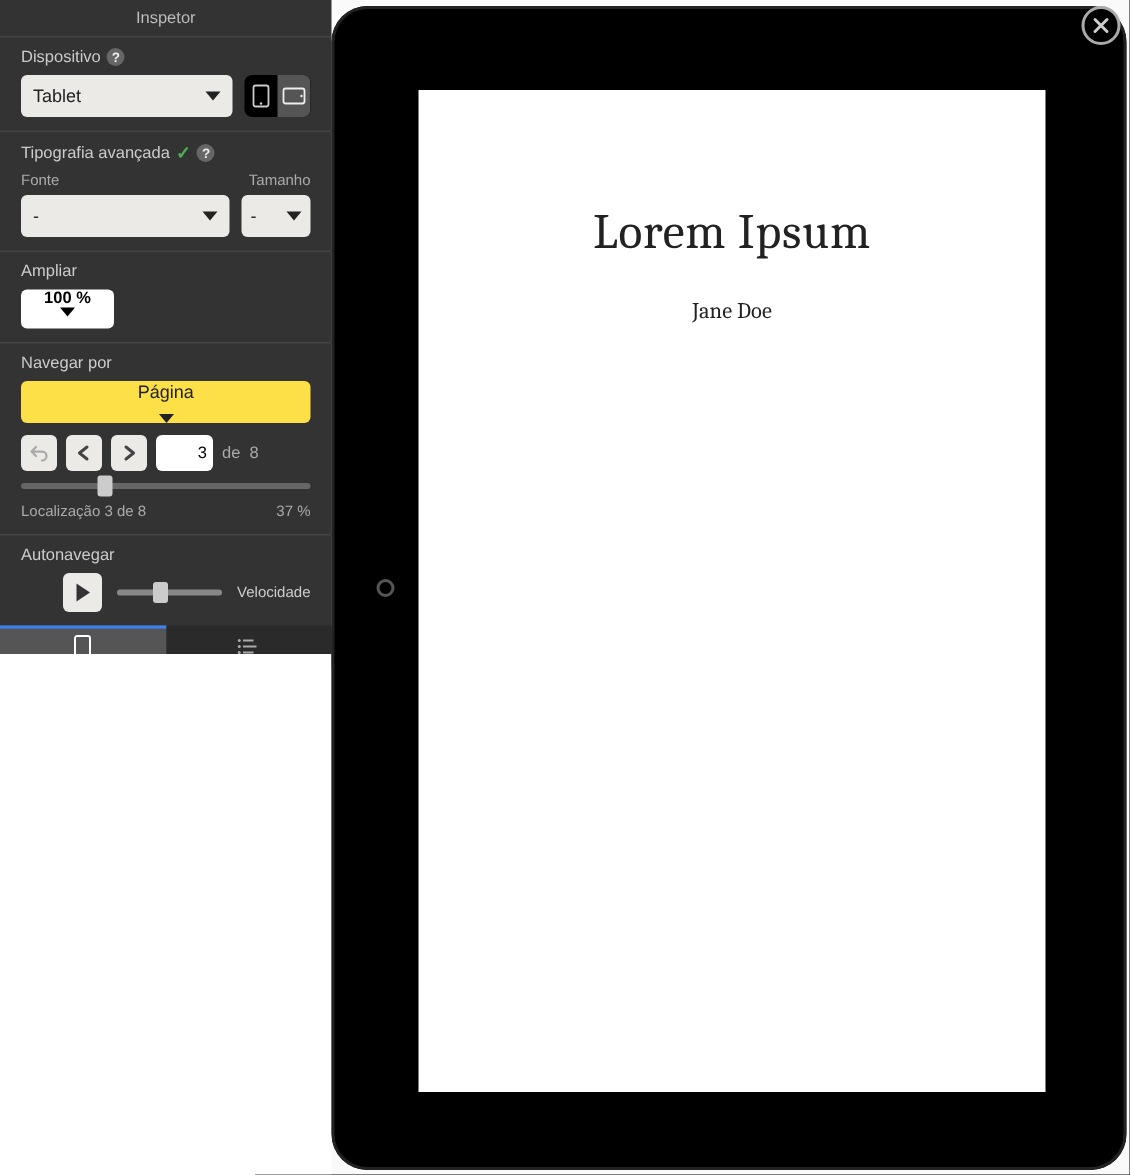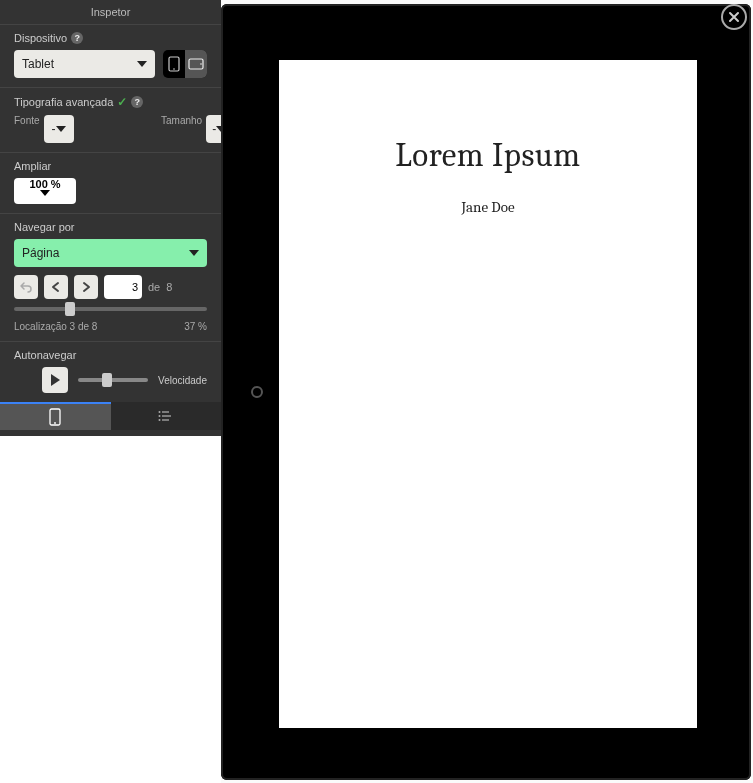--- a/index.html
+++ b/index.html
@@ -65,22 +65,23 @@
     display:flex;
     align-items:center;
     justify-content:space-between;
     padding:0 8px;
     color:#222;
     font-size:12px;
     cursor:pointer;
   }
 
   .select-dark {
-    background:#86efac;
+    background:#fde047;
     color:#222;
+    flex-direction:column;
   }
 
   .caret {
     width: 0; height:0;
     border-left:5px solid transparent;
     border-right:5px solid transparent;
     border-top:6px solid #222;
   }
 
   .row-flex { display:flex; gap:8px; align-items:flex-end; }
@@ -95,21 +96,21 @@
     height:28px;
   }
   .orient-btn {
     width:22px;
     display:flex;align-items:center;justify-content:center;
     cursor:pointer;
   }
   .orient-btn.active { background:#555; }
   .device-svg { display:block; }
 
-  .col { display:flex; flex-direction:row; gap:4px; }
+  .col { display:flex; flex-direction:column; gap:4px; }
 
   .zoom-box {
     background:#fff;
     border-radius:4px;
     height:26px;width:62px;
     display:flex;align-items:center;justify-content:flex-start;
     padding:0 6px;
     color:#000;font-size:11px;font-weight:bold;flex-direction:column;
   }
   .caret-black {
@@ -212,21 +213,21 @@
     cursor:pointer;
     background:#000;
   }
 
   .device-frame {
     position:absolute;
     left:0px; top:4px;
     width:530px;
     height:776px;
     background:#000;
-    border-radius:6px;
+    border-radius:24px;
     box-shadow: inset 0 0 0 2px #222;
   }
 
   .device-home {
     position:absolute;
     left:30px; top:50%;
     transform:translateY(-50%);
     width:12px;height:12px;
     border:2px solid #555;
     border-radius:50%;

